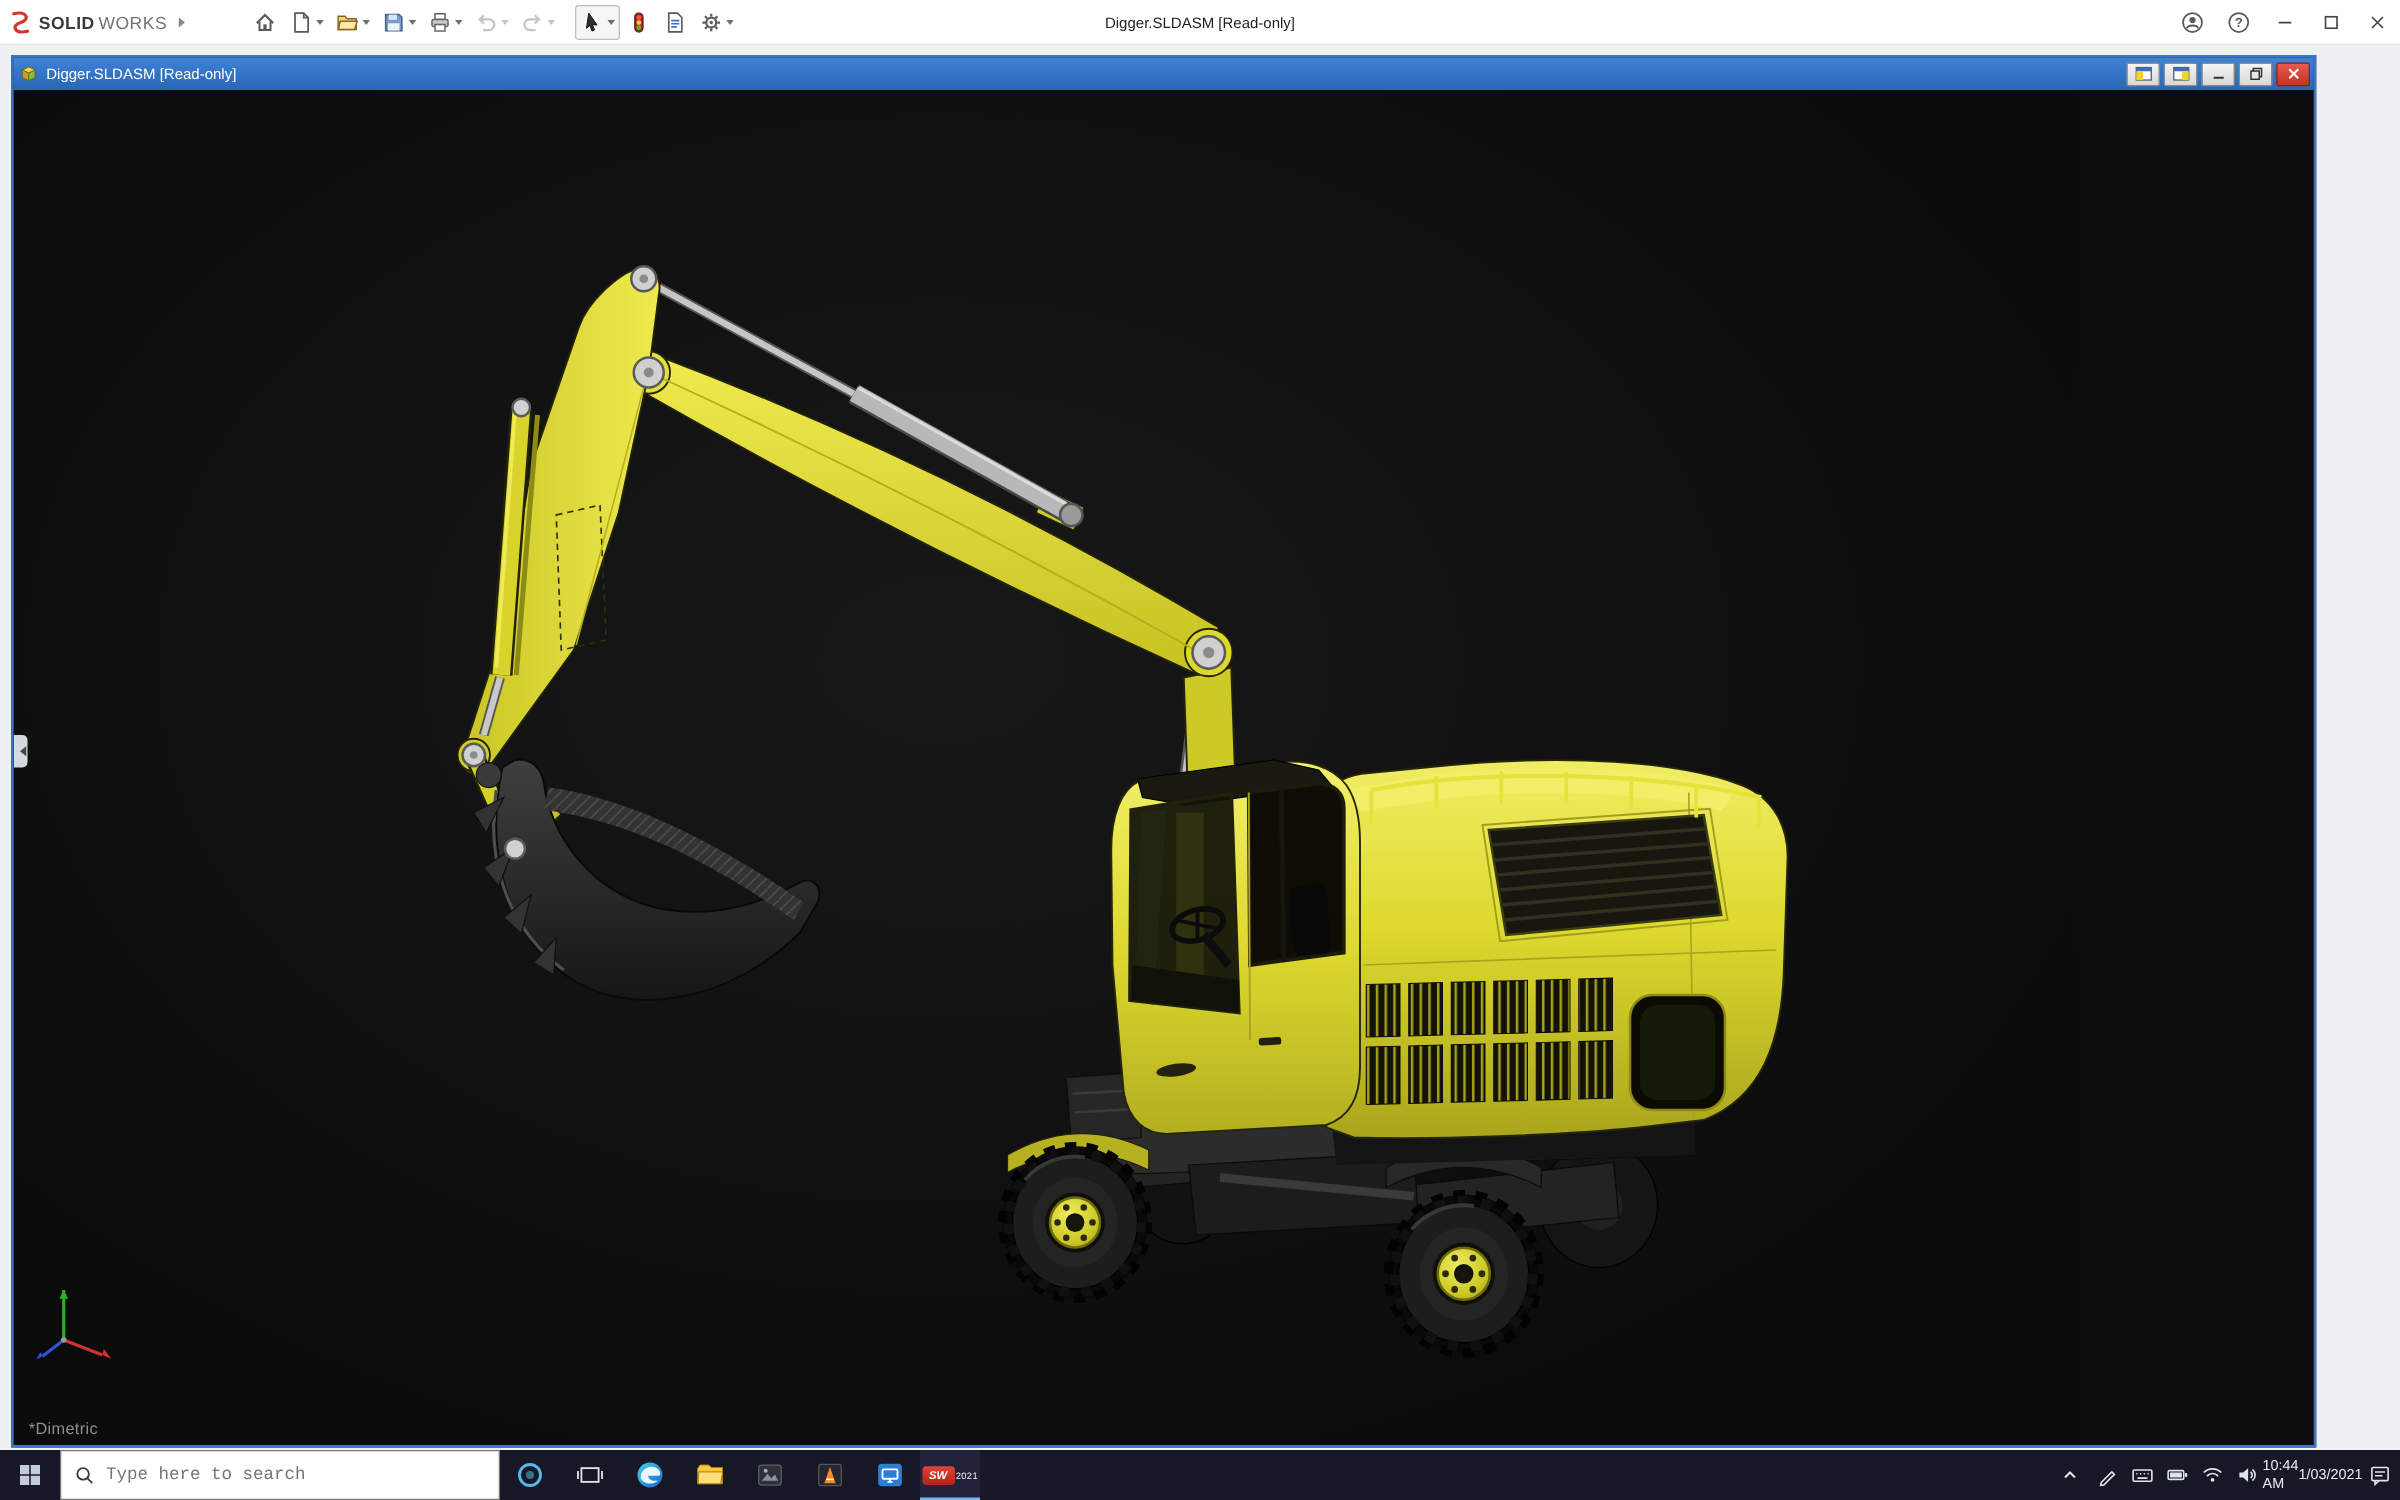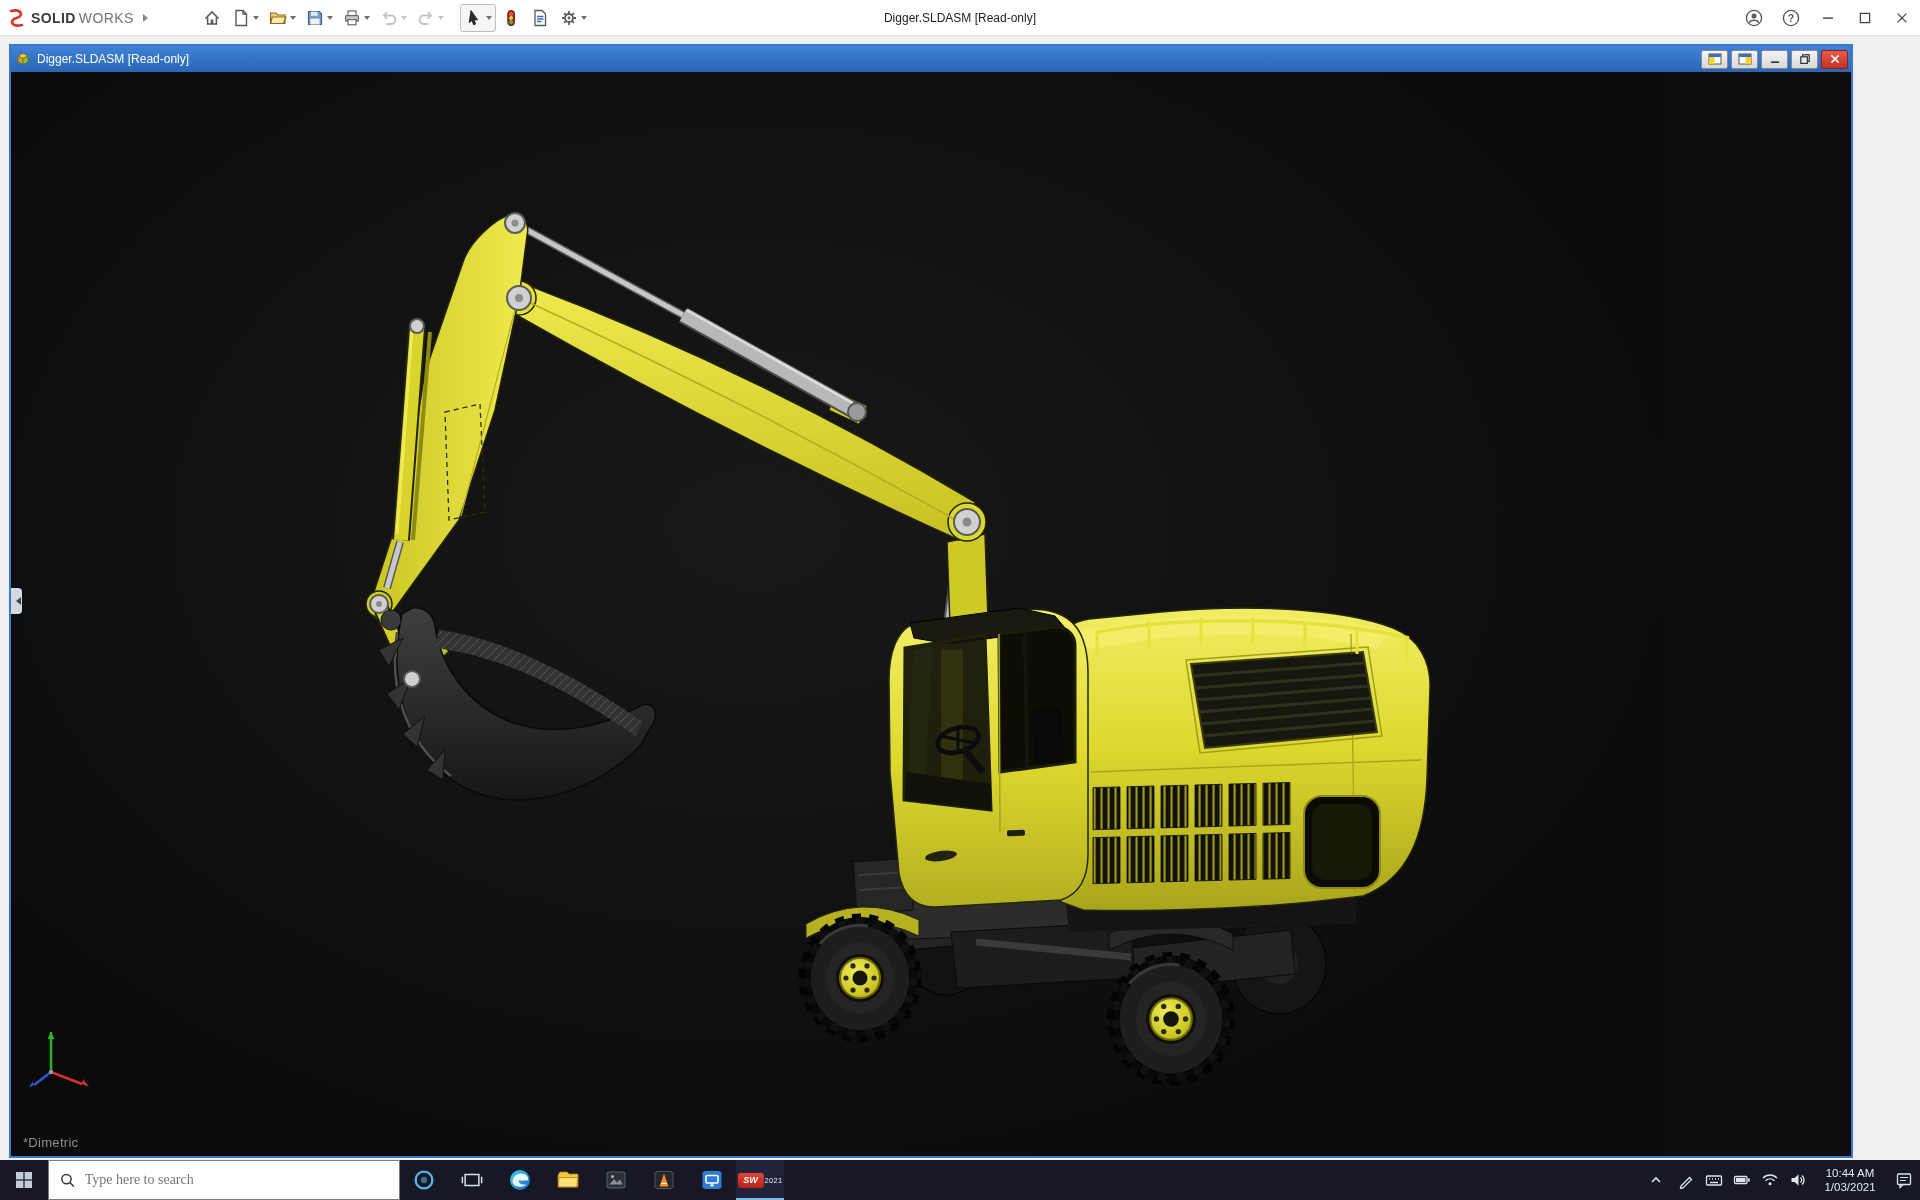--- a/index.html
+++ b/index.html
@@ -31,25 +31,25 @@
   .vp{position:absolute;left:0;top:26px;width:1652px;height:1084px;background:radial-gradient(ellipse at 45% 42%, #181818 0%, #0b0b0b 78%);overflow:hidden}
   .view-label{position:absolute;left:12px;bottom:6px;font-size:13px;color:#8f8f8f;letter-spacing:.3px}
   .flyout{position:absolute;left:0;top:516px;width:11px;height:26px;background:#d3d9df;border-radius:0 4px 4px 0;display:flex;align-items:center;justify-content:center}
   .tri-left{width:0;height:0;border:4px solid transparent;border-right:5px solid #444}
 
   
   .taskbar{position:absolute;left:0;top:1160px;width:1920px;height:40px;background:#171725;display:flex;align-items:stretch;z-index:50;color:#e7eaf0}
   .tb-btn{width:48px;display:flex;align-items:center;justify-content:center}
   .tb-btn.active{box-shadow:inset 0 -2px 0 #76b9ed;background:#22223a}
   .search{width:352px;background:#ffffff;border:1px solid #7a7a7a;display:flex;align-items:center;gap:9px;padding:0 11px}
-  .search input{border:none;outline:none;background:transparent;font-size:14px;color:#ec4899;width:100%;font-family:Liberation Serif, serif}
+  .search input{border:none;outline:none;background:transparent;font-size:14px;color:#ec4899;width:100%;font-family:Liberation Mono, monospace}
   .tray{margin-left:auto;display:flex;align-items:stretch}
   .tray-btn{width:28px;display:flex;align-items:center;justify-content:center}
   .tray-btn.wide{width:32px}
-  .clock{width:76px;display:flex;flex-direction:column;align-items:center;justify-content:center;font-size:11.5px;line-height:14px}
+  .clock{width:76px;display:flex;flex-direction:row;align-items:center;justify-content:center;font-size:11.5px;line-height:14px}
   .sw-icon{display:flex;flex-direction:row;align-items:center;gap:1px}
   .sw-red{width:26px;height:15px;background:linear-gradient(#e04434,#b02418);border-radius:3px;display:flex;align-items:center;justify-content:center;color:#fff;font-size:9px;font-weight:700;font-style:italic}
   .sw-year{font-size:7.5px;color:#f2f2f2;letter-spacing:.3px}
 </style>
 </head>
 <body>
 
 <div class="titlebar">
   <div class="brand">
     <svg width="22" height="20" viewBox="0 0 22 20">

